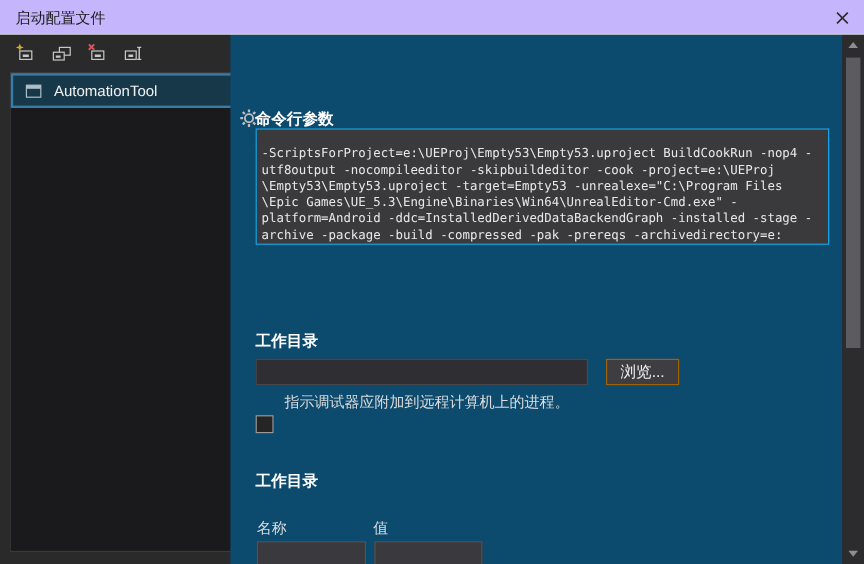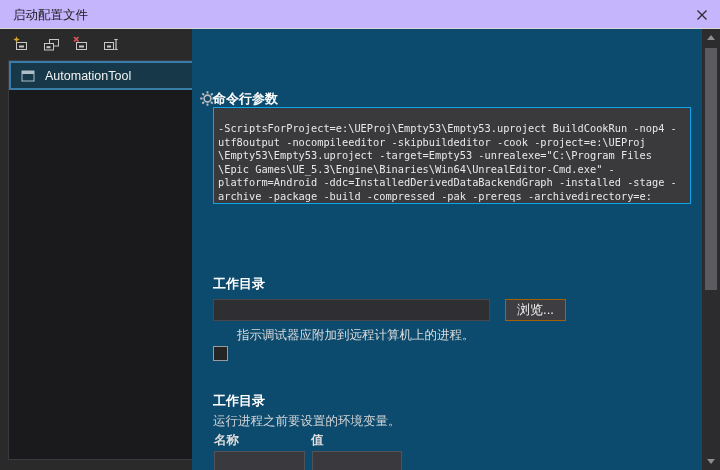--- a/index.html
+++ b/index.html
@@ -34,21 +34,21 @@
   .text-input { background:#2f2f33; border:1px solid #47474c; height:22px; }
   .env-input { background:#3a3a3e; border:1px solid #515157; height:24px; }
   input { color:#e8e8e8; font-size:12px; padding:0 4px; outline:none; width:100%; height:100%; background:transparent; border:none; }
 
   .browse-btn { left:313px; top:241px; width:61px; height:22px; background:#3e3e42; border:1px solid #a16207;
                 color:#f0f0f0; font-size:13px; display:flex; align-items:center; justify-content:center; cursor:default; }
 
   .checkbox { left:21px; top:317px; width:15px; height:15px; background:#252526; border:1px solid #9a9a9a; }
   .cb-label { left:45px; top:298px; font-size:12.5px; color:#dcdcdc; white-space:nowrap; }
 
-  .col-header { font-size:12.5px; color:#dcdcdc;font-weight:bold; }
+  .col-header { font-size:12.5px; color:#dcdcdc; }
 
   
   .scrollbar { position:absolute; right:0; top:29px; width:18px; height:441px; background:#2c2c2e; }
   .sb-btn { position:absolute; left:0; width:18px; height:17px; display:flex; align-items:center; justify-content:center; }
   .tri-up { width:0; height:0; border-left:4px solid transparent; border-right:4px solid transparent; border-bottom:5px solid #8e8e92; }
   .tri-down { width:0; height:0; border-left:4px solid transparent; border-right:4px solid transparent; border-top:5px solid #8e8e92; }
   .sb-thumb { position:absolute; left:3px; top:19px; width:12px; height:242px; background:#5c5c60; }
 
   svg { display:block; }
 </style>
@@ -131,21 +131,20 @@
     <div class="abs sec-title" style="left:21px; top:246px;">工作目录</div>
     <div class="abs text-input" style="left:21px; top:241px; width:277px; margin-top:29px;">
       <input type="text" value="" style="">
     </div>
     <div class="abs browse-btn" style="margin-top:29px;">浏览...</div>
 
     <div class="abs checkbox"></div>
     <div class="abs cb-label">指示调试器应附加到远程计算机上的进程。</div>
 
     <div class="abs sec-title" style="left:21px; top:363px;">工作目录</div>
-    <div class="abs sec-desc" style="left:21px; top:384px;">运行进程之前要设置的环境变量。</div>
     <div class="abs col-header" style="left:22px; top:403px;">名称</div>
     <div class="abs col-header" style="left:119px; top:403px;">值</div>
     <div class="abs env-input" style="left:22px; top:422px; width:91px;">
       <input type="text" value="" style="">
     </div>
     <div class="abs env-input" style="left:120px; top:422px; width:90px;">
       <input type="text" value="" style="">
     </div>
   </div>
 

